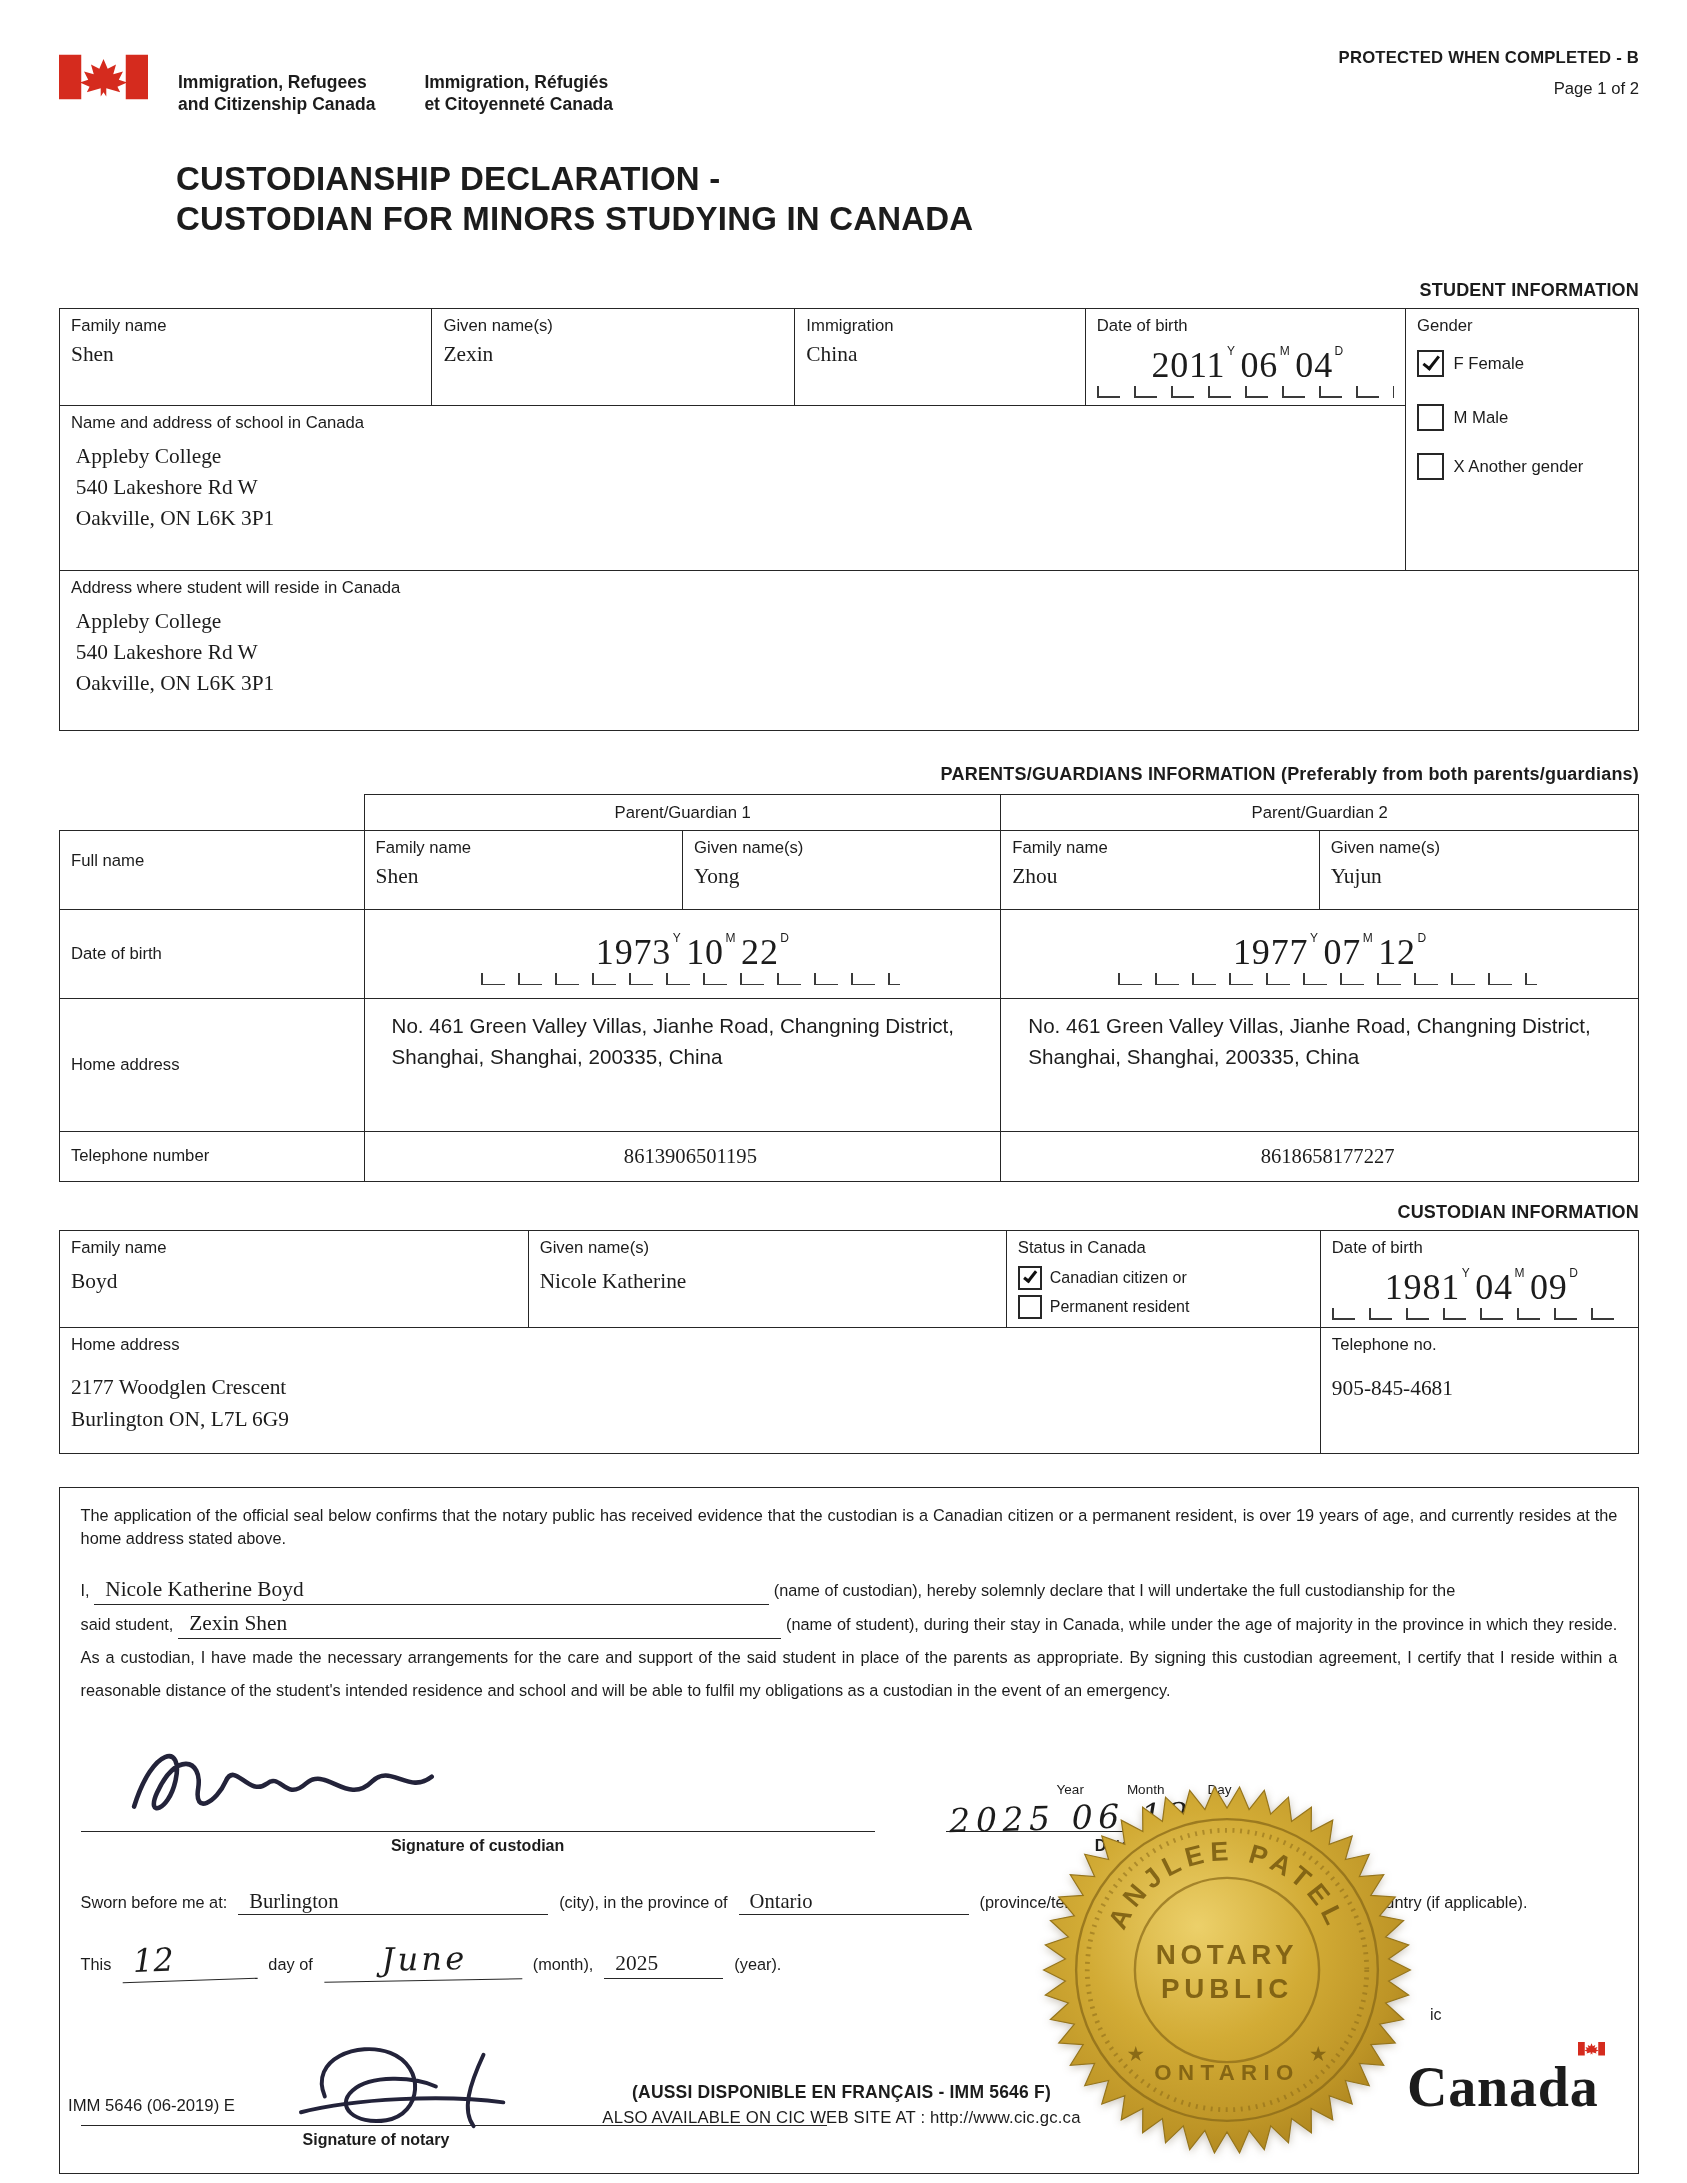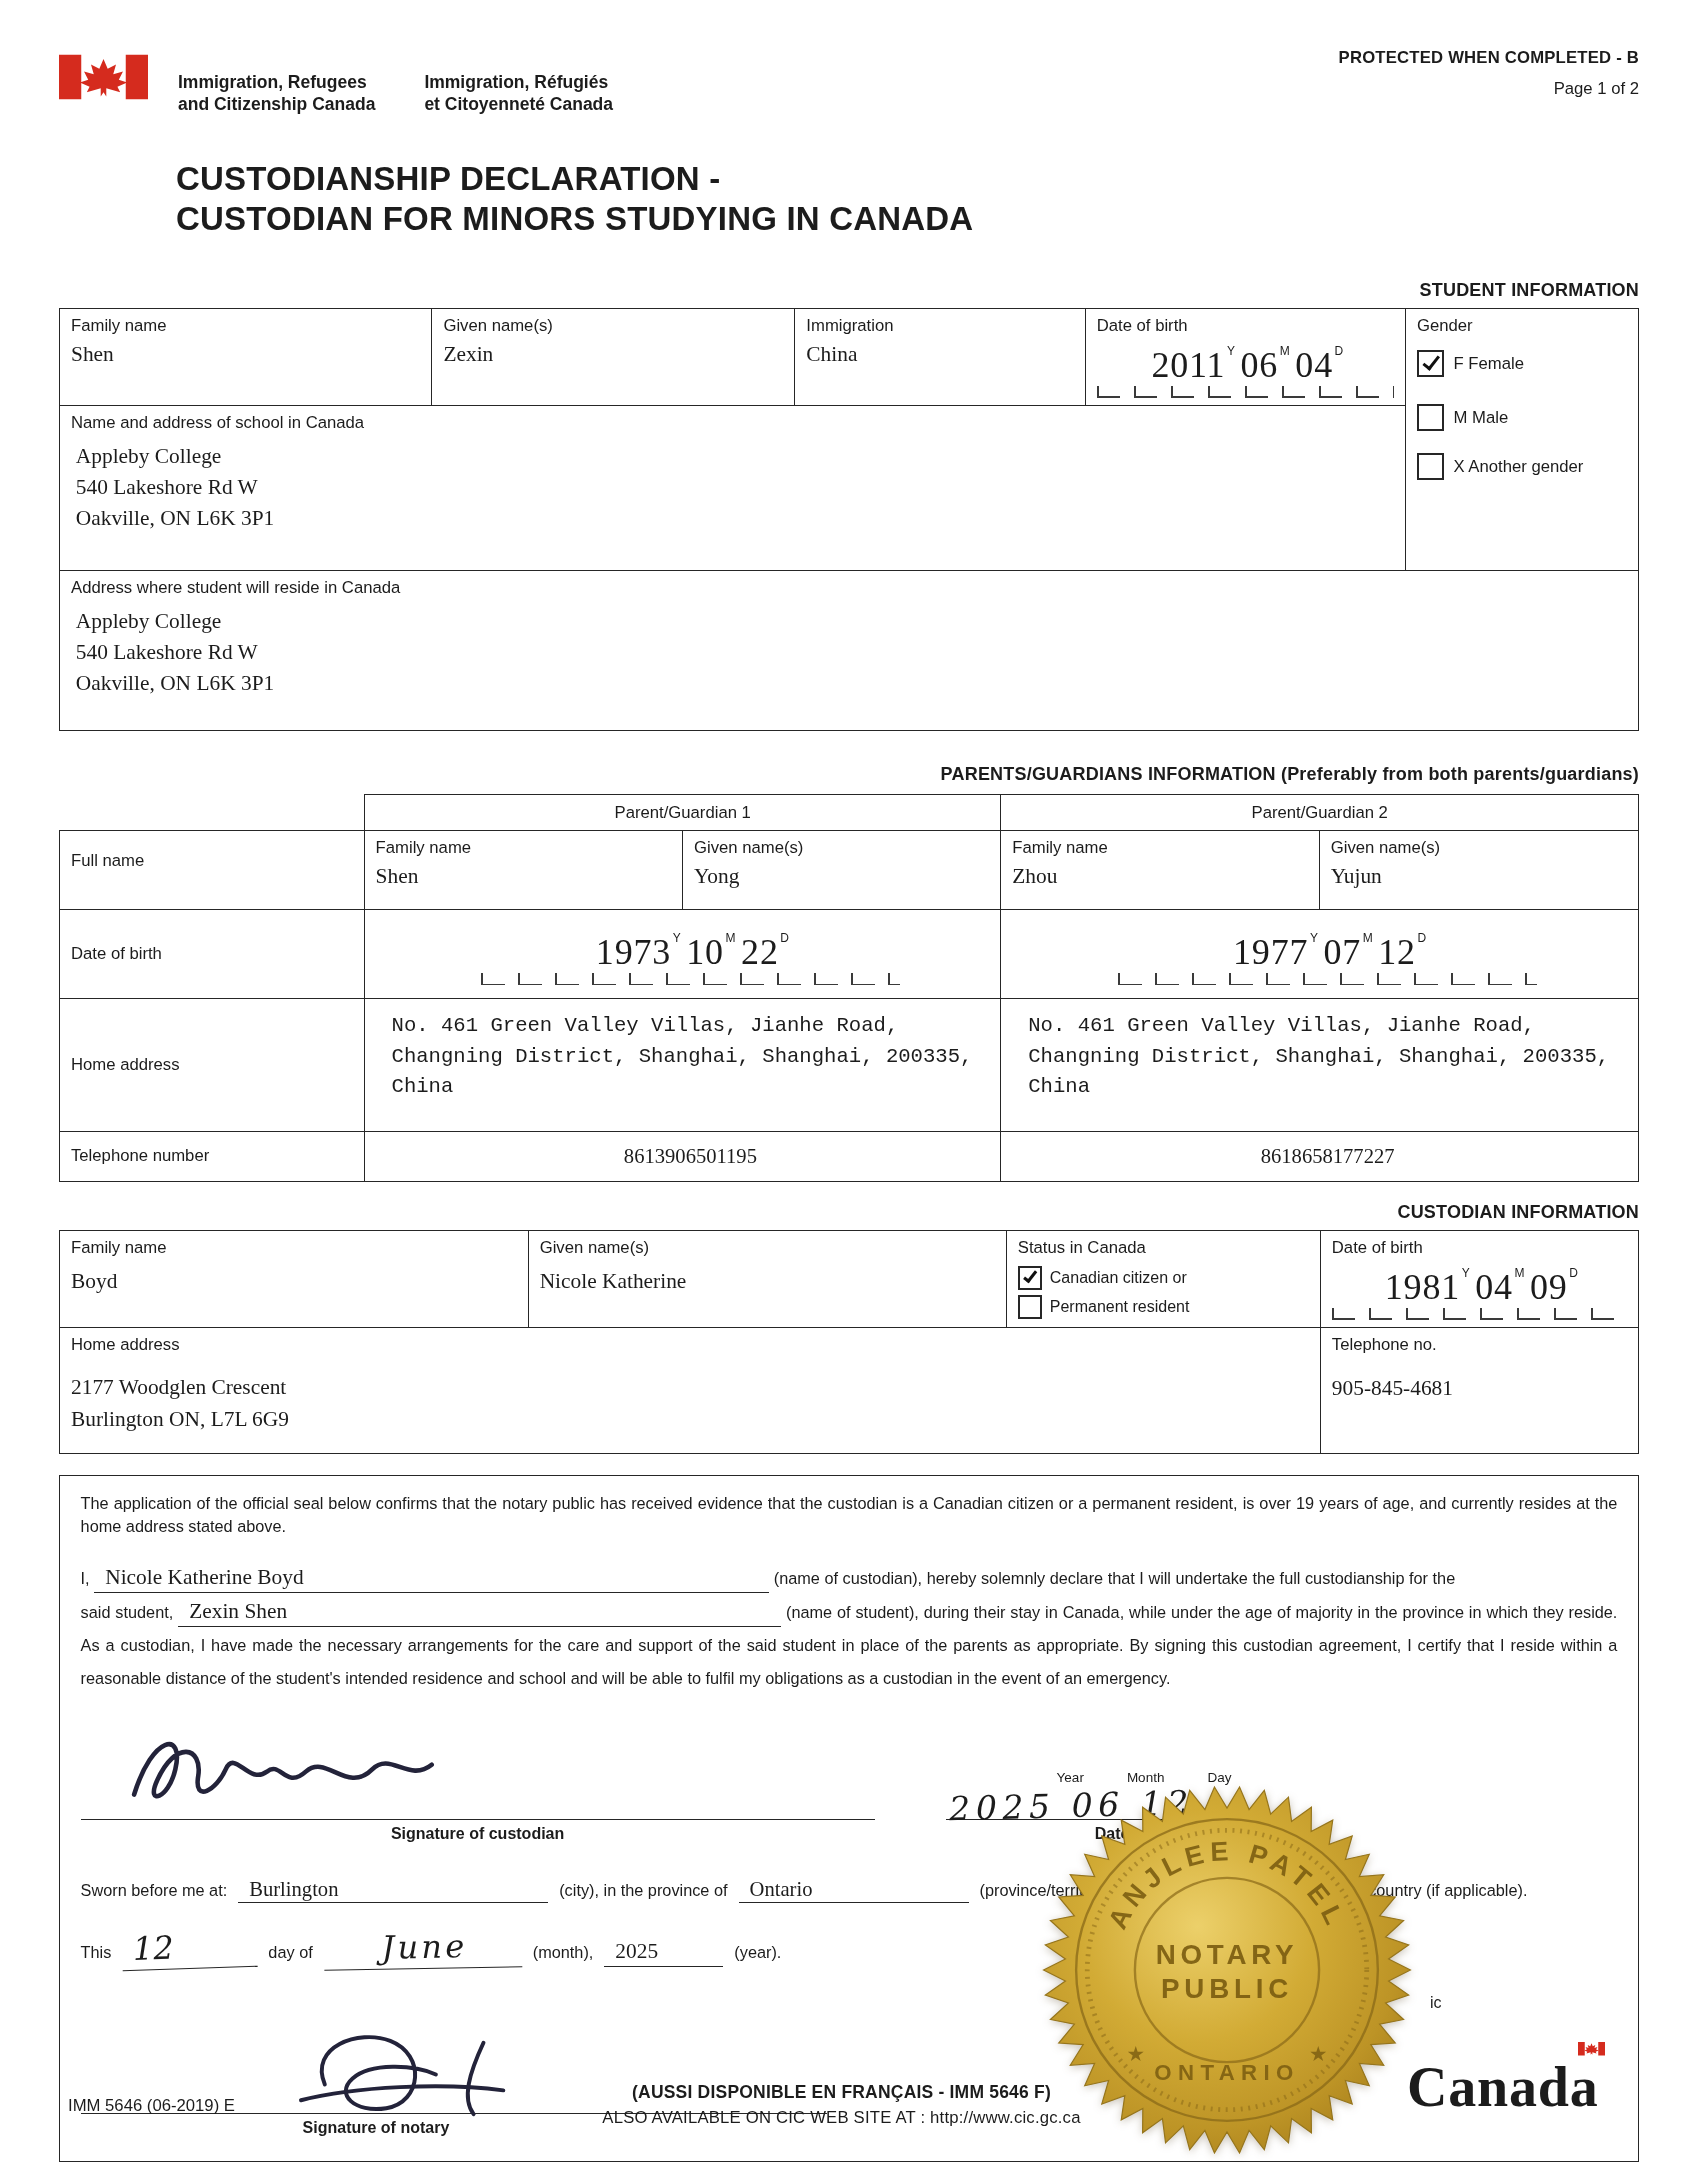--- a/index.html
+++ b/index.html
@@ -68,32 +68,32 @@
   .pg-head { display:grid; grid-template-columns:19.3% 40.35% 40.35%; margin-top:9.5px; }
   .pg-head .ph { border:1.6px solid #262626; border-bottom:none; text-align:center; font-size:16.7px; padding:8px 0 6.4px; }
   .pg-head .ph + .ph { border-left:none; }
   .parents-grid { display:grid; grid-template-columns:19.3% 20.18% 20.17% 20.18% 20.17%; }
   .pr-name { min-height:79px; }
   .pr-dob { min-height:89px; }
   .pr-addr { min-height:133px; }
   .pr-tel { min-height:49px; }
   .span2 { grid-column:span 2;padding-left:27px; }
   .vcenter { display:flex; align-items:center; }
-  .addr-val { font-family:Liberation Mono, monospace; font-size:20.6px; line-height:1.5; margin-top:4.8px; }
+  .addr-val { font-family:Liberation Sans, sans-serif; font-size:20.6px; line-height:1.5; margin-top:4.8px; }
   .tel-val { font-family:"Liberation Serif", serif; font-size:20.6px; text-align:center; width:100%; }
 
   
   .cust-grid { display:grid; grid-template-columns:29.7% 30.3% 19.9% 20.1%; margin-top:6.4px; }
   .cu-r1 { min-height:94px; }
   .cu-addr { grid-column:1 / span 3; min-height:125px; }
   .status-opt { margin-top:8px; gap:8px; }
   .status-opt .chk-lbl { font-size:16px; }
 
   
-  .decl-box { border:1.6px solid #262626; margin-top:21px; padding:16px 20.6px 24px; position:relative; }
+  .decl-box { border:1.6px solid #262626; margin-top:33px; padding:16px 20.6px 24px; position:relative; }
   .decl-p { font-size:16.3px; line-height:1.42; text-align:justify; }
   .decl-flow { margin-top:24px; font-size:16.3px; line-height:2.05; text-align:justify; }
   .blank { display:inline-block; border-bottom:1.6px solid #262626; font-family:"Liberation Serif", serif;
     font-size:21.4px; line-height:1.1; padding:0 8px 2.4px 11px; vertical-align:baseline; }
   .blank.custname { min-width:675px; }
   .blank.studname { min-width:603px; }
 
   .sig-row { display:flex; margin-top:37px; align-items:flex-end; }
   .sig-cust { width:794px; position:relative; }
   .sig-cust svg { position:absolute; left:32px; bottom:20.6px; }

